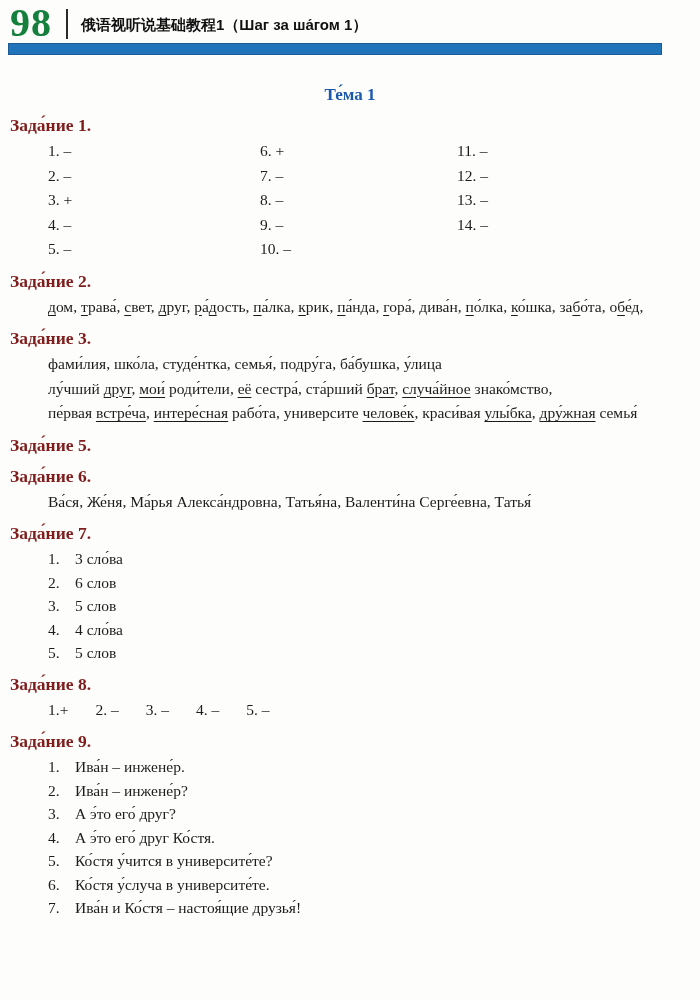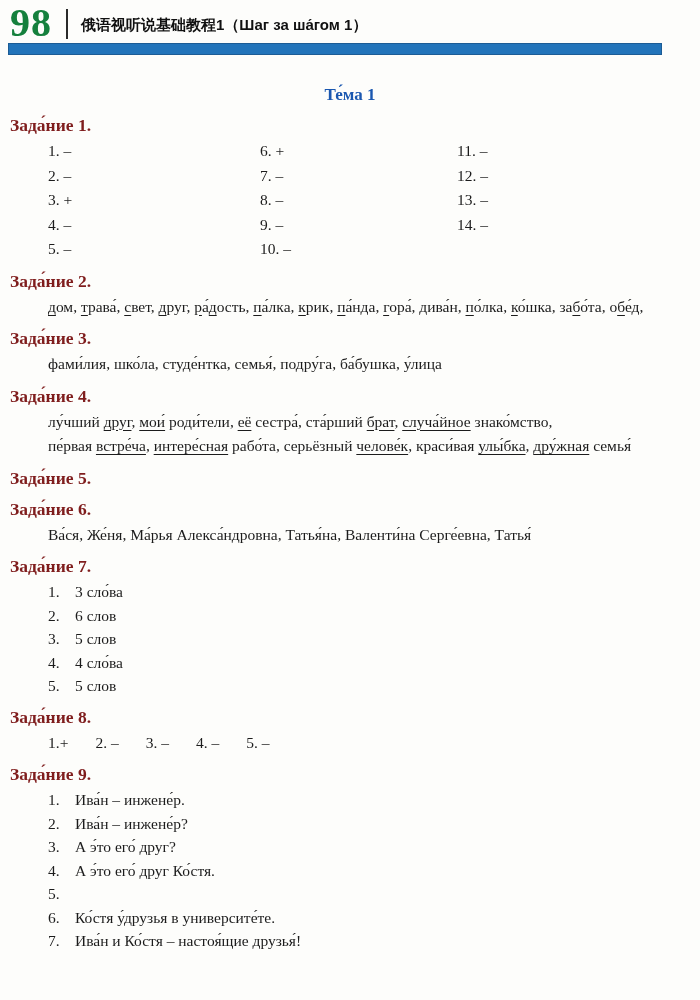--- a/index.html
+++ b/index.html
@@ -99,24 +99,23 @@
         </div>
       </div>
       <div class="task-heading">Зада́ние 2.</div>
       <div class="task-body">
         <div class="line"><span class="u">д</span><span>ом, </span><span class="u">т</span><span>рава́, </span><span class="u">с</span><span>вет, </span><span class="u">д</span><span>руг, </span><span class="u">р</span><span>а́</span><span class="u">д</span><span>ость, </span><span class="u">п</span><span>а́лка, </span><span class="u">к</span><span>рик, </span><span class="u">п</span><span>а́нда, </span><span class="u">г</span><span>ора́, </span><span>дива́н, </span><span class="u">п</span><span>о́лка, </span><span class="u">к</span><span>о́шка, </span><span>за</span><span class="u">б</span><span>о́та, </span><span>о</span><span class="u">б</span><span>е́д,</span></div>
       </div>
       <div class="task-heading">Зада́ние 3.</div>
       <div class="task-body">
         <div class="line"><span>фами́лия, шко́ла, студе́нтка, семья́, подру́га, ба́бушка, у́лица</span></div>
       </div>
-      <div class="task-heading">Зада́ние 4.</div>
       <div class="task-body">
         <div class="line"><span>лу́чший </span><span class="u">друг</span><span>, </span><span class="u">мои́</span><span> роди́тели, </span><span class="u">её</span><span> сестра́, ста́рший </span><span class="u">брат</span><span>, </span><span class="u">случа́йное</span><span> знако́мство,</span></div>
-        <div class="line"><span>пе́рвая </span><span class="u">встре́ча</span><span>, </span><span class="u">интере́сная</span><span> рабо́та, серьёзный </span><span class="u">челове́к</span><span>, краси́вая </span><span class="u">улы́бка</span><span>, </span><span class="u">дру́жная</span><span> семья́</span></div>
+        <div class="line"><span>пе́рвая </span><span class="u">встре́ча</span><span>, </span><span class="u">интере́сная</span><span> рабо́та, университе </span><span class="u">челове́к</span><span>, краси́вая </span><span class="u">улы́бка</span><span>, </span><span class="u">дру́жная</span><span> семья́</span></div>
       </div>
       <div class="task-heading">Зада́ние 5.</div>
       <div class="task-heading">Зада́ние 6.</div>
       <div class="task-body">
         <div class="line"><span>Ва́ся, Же́ня, Ма́рья Алекса́ндровна, Татья́на, Валенти́на Серге́евна, Татья́</span></div>
       </div>
       <div class="task-heading">Зада́ние 7.</div>
       <div class="nlist">
         <div class="nitem">
           <span class="num">1.</span>
@@ -154,24 +153,25 @@
         <div class="nitem">
           <span class="num">3.</span>
           <span>А э́то его́ друг?</span>
         </div>
         <div class="nitem">
           <span class="num">4.</span>
           <span>А э́то его́ друг Ко́стя.</span>
         </div>
         <div class="nitem">
           <span class="num">5.</span>
+          <span>Ко́стя у́чится в университе́те?</span>
         </div>
         <div class="nitem">
           <span class="num">6.</span>
-          <span>Ко́стя у́друзья в университе́те.</span>
+          <span>Ко́стя у́случа в университе́те.</span>
         </div>
         <div class="nitem">
           <span class="num">7.</span>
           <span>Ива́н и Ко́стя – настоя́щие друзья́!</span>
         </div>
       </div>
     </div>
 
 </div>
 

